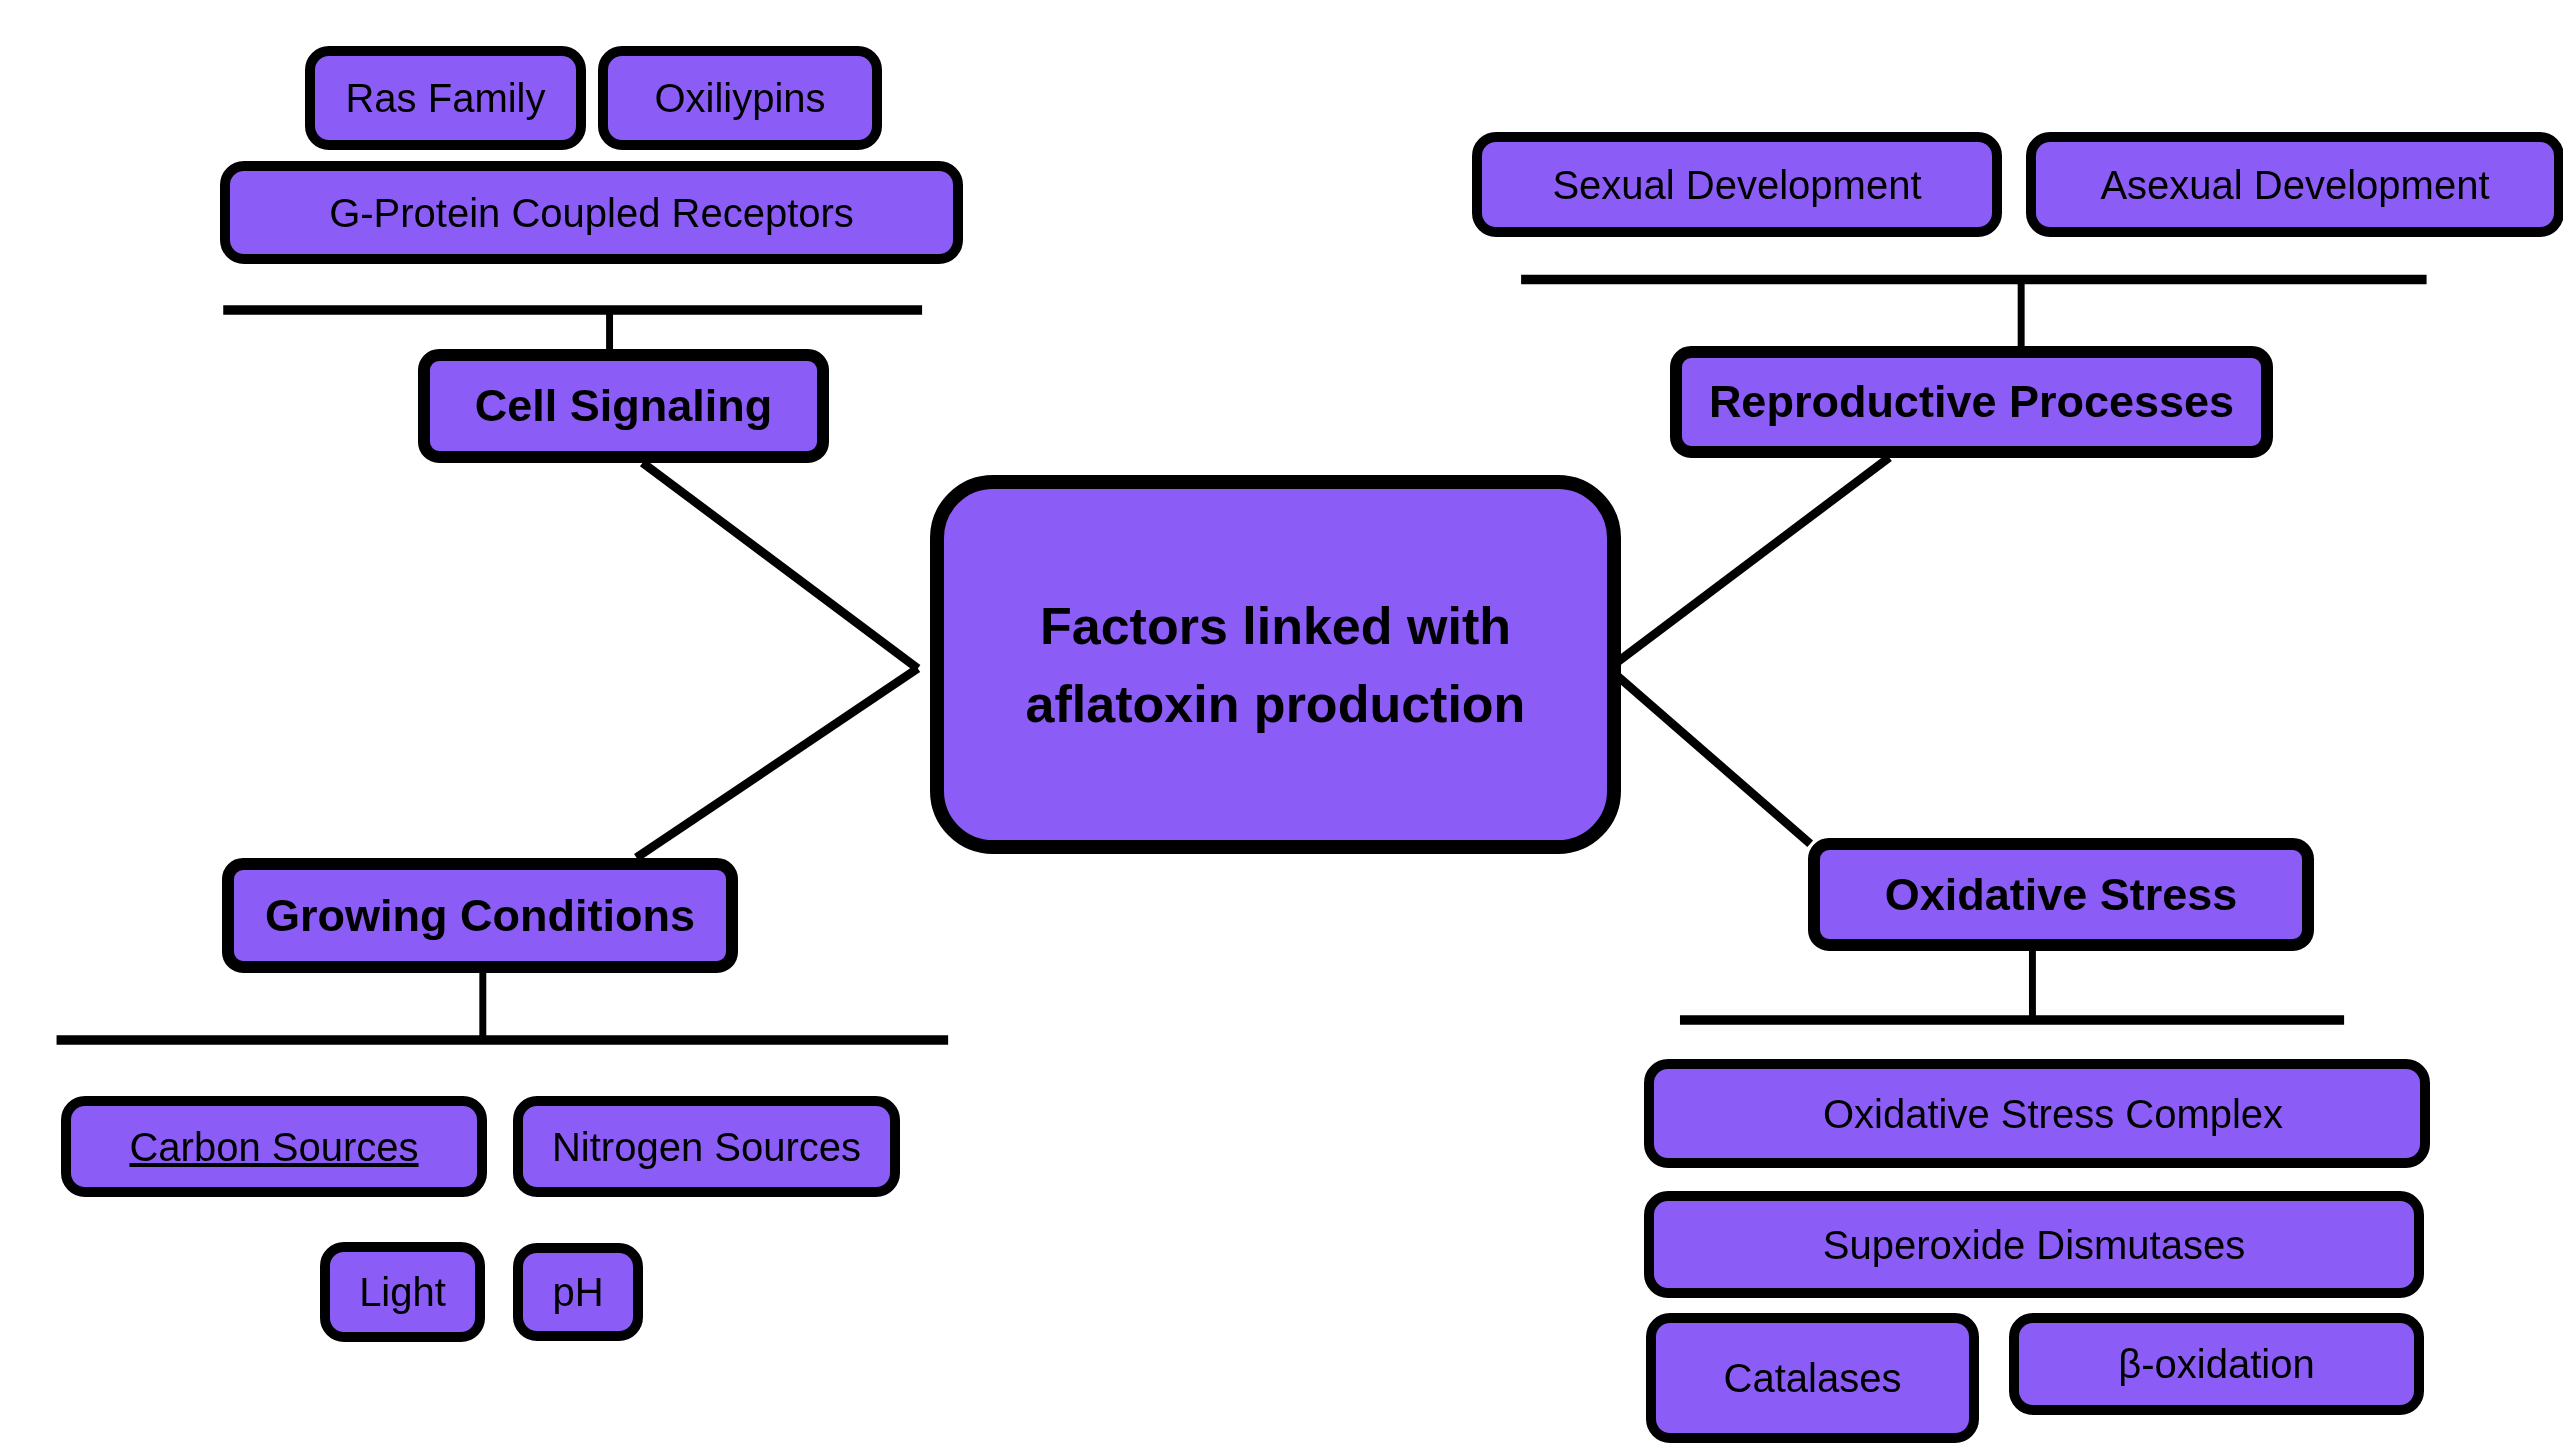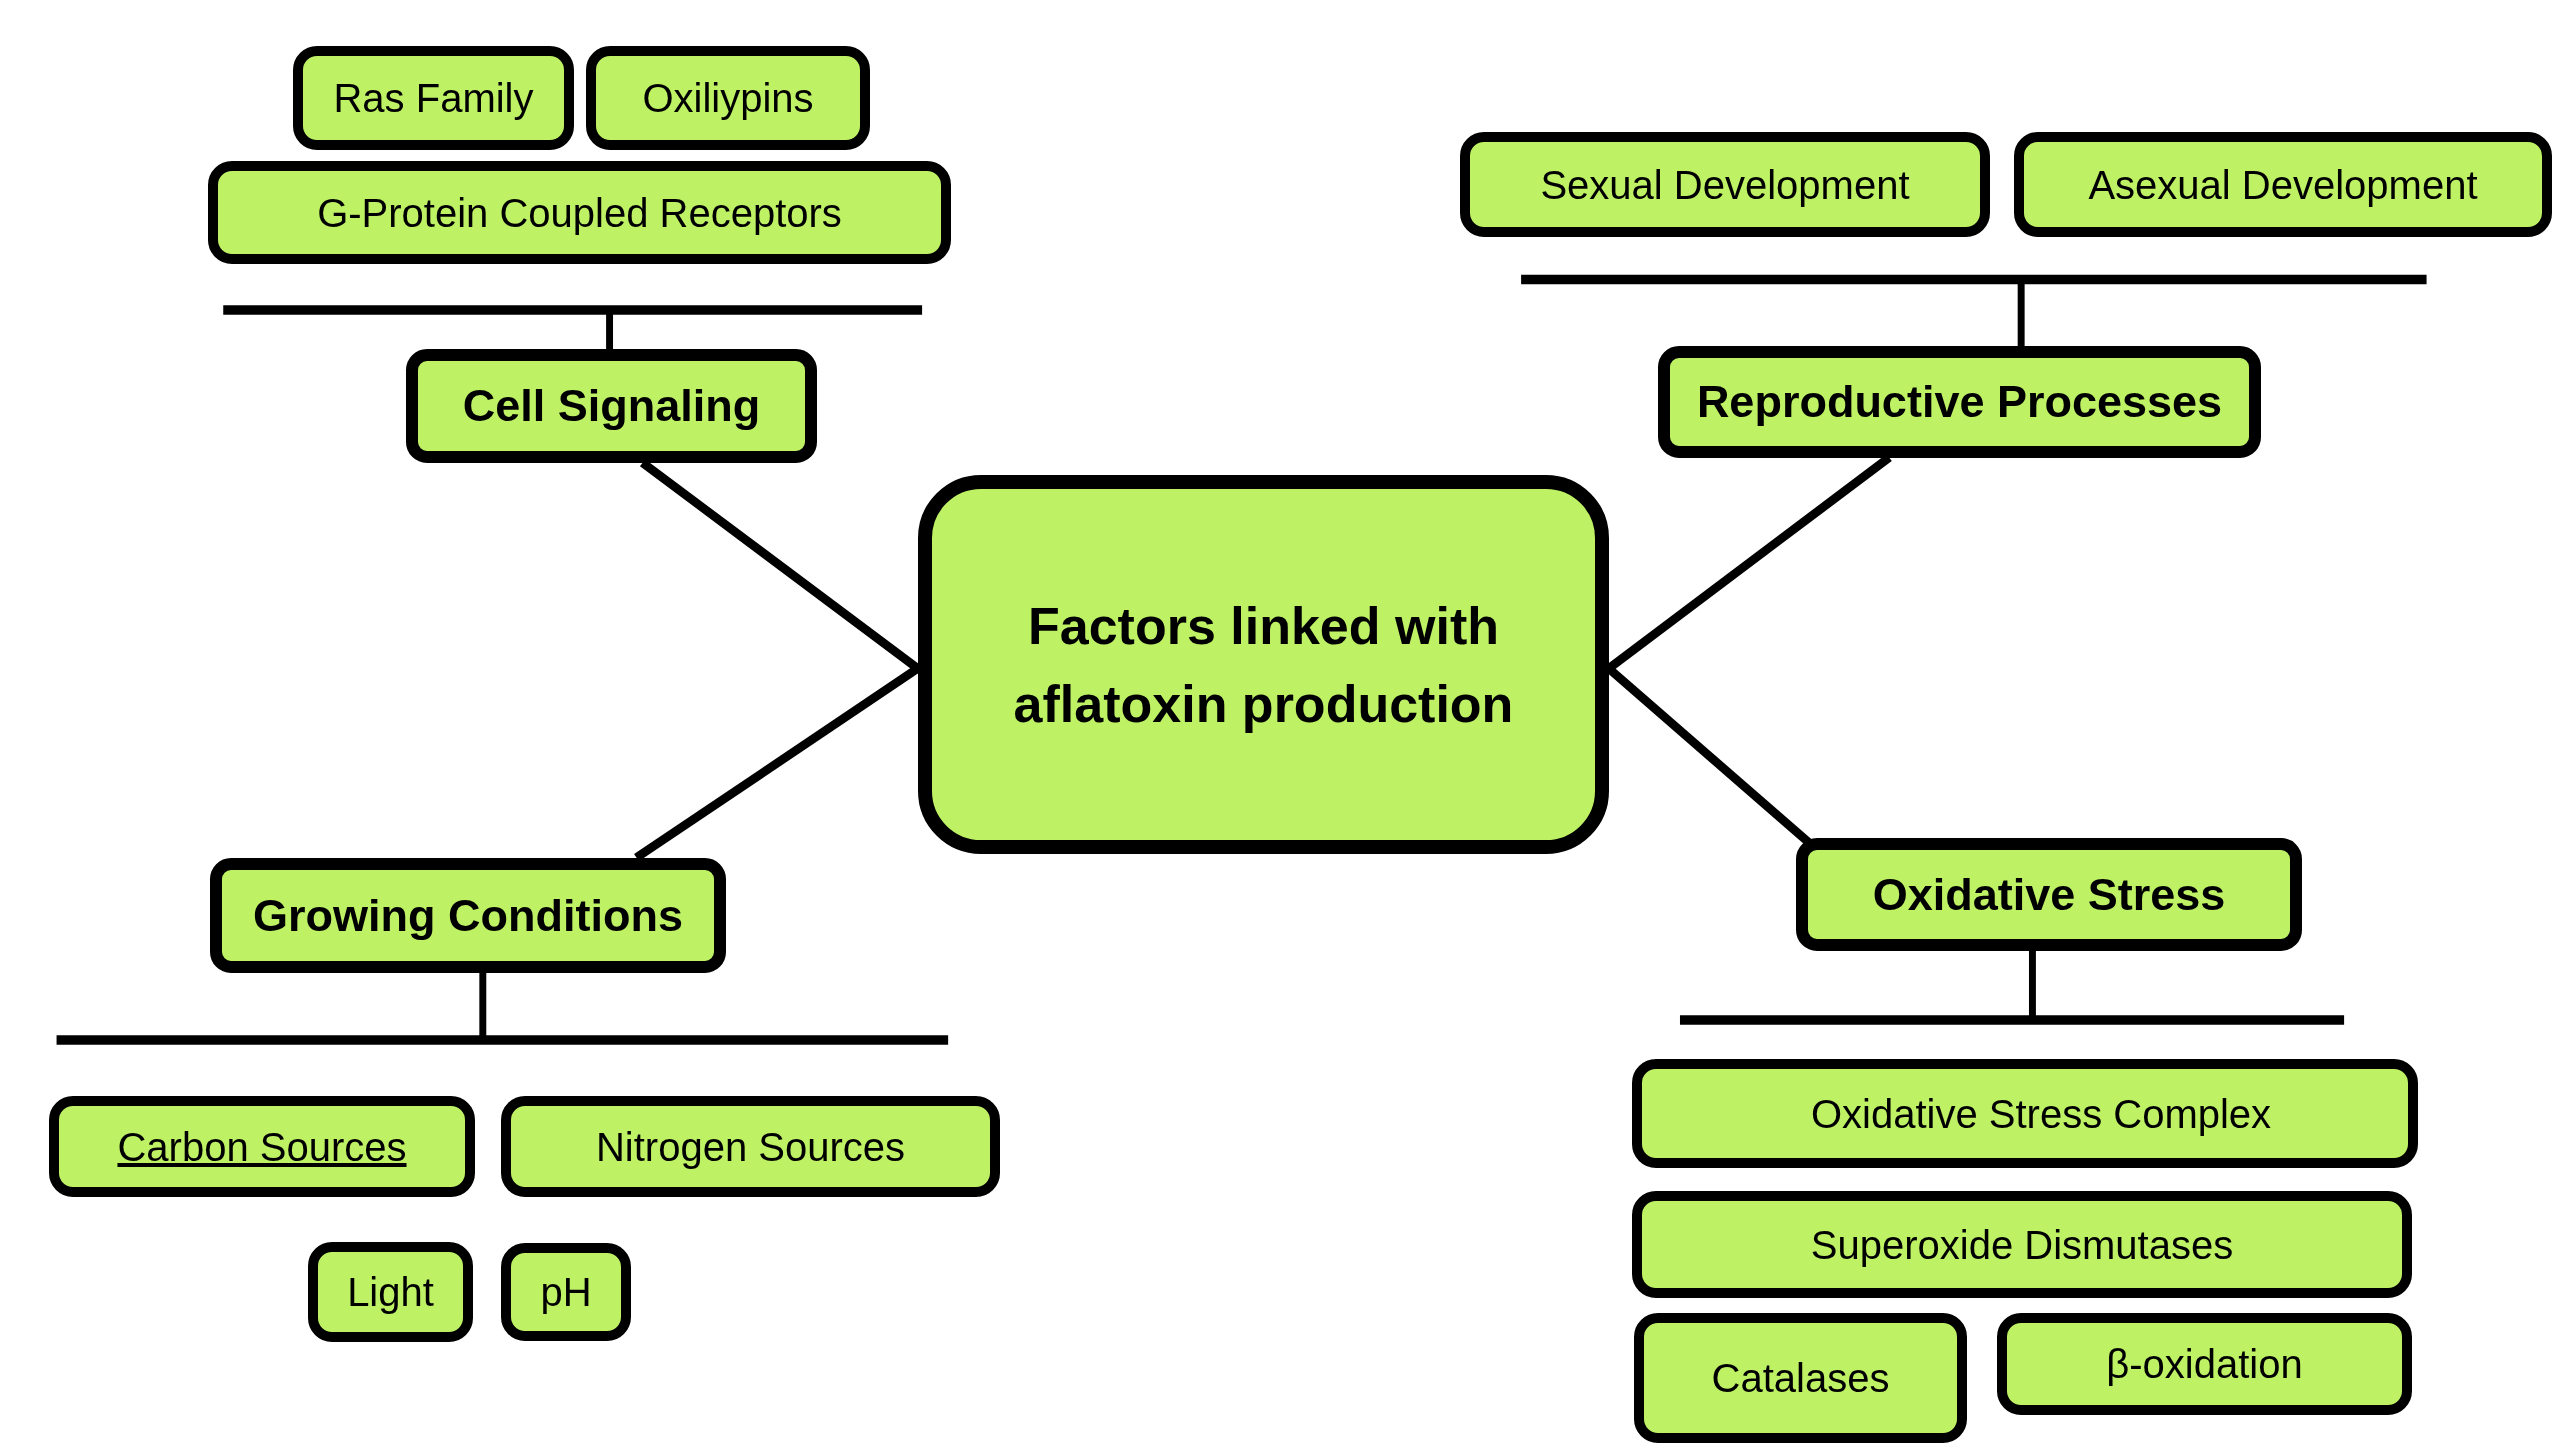--- a/index.html
+++ b/index.html
@@ -30,26 +30,27 @@
   .diag { stroke-width: 10px; }
   .groupline { stroke-width: 11px; }
   .stub { stroke-width: 8px; }
   .node {
     position: absolute;
     box-sizing: border-box;
     display: flex;
     align-items: center;
     justify-content: center;
     text-align: center;
-    background: #bef264;
+    background: #8b5cf6;
     border: 10.4px solid #000000;
     border-radius: 24px;
     font-size: 40px;
     line-height: 1.15;
     white-space: nowrap;
+    margin-left: 12px;
   }
   .branch {
     border-width: 12px;
     border-radius: 21px;
     font-weight: bold;
     font-size: 45px;
   }
   .hub {
     border-width: 14.8px;
     border-radius: 63px;
@@ -112,21 +113,21 @@
   <div class="node branch" style="left:1658px; top:346px; width:603px; height:112px;">
     <span>Reproductive Processes</span>
   </div>
 
   <div class="node branch" style="left:210px; top:858px; width:516px; height:115px;">
     <span>Growing Conditions</span>
   </div>
   <div class="node" style="left:49px; top:1096px; width:426px; height:101px;text-decoration:underline;">
     <span>Carbon Sources</span>
   </div>
-  <div class="node" style="left:501px; top:1096px; width:499px; height:101px;">
+  <div class="node" style="left:501px; top:1096px; width:387px; height:101px;">
     <span>Nitrogen Sources</span>
   </div>
   <div class="node" style="left:308px; top:1242px; width:165px; height:100px;">
     <span>Light</span>
   </div>
   <div class="node" style="left:501px; top:1243px; width:130px; height:98px;">
     <span>pH</span>
   </div>
 
   <div class="node branch" style="left:1796px; top:838px; width:506px; height:113px;">

